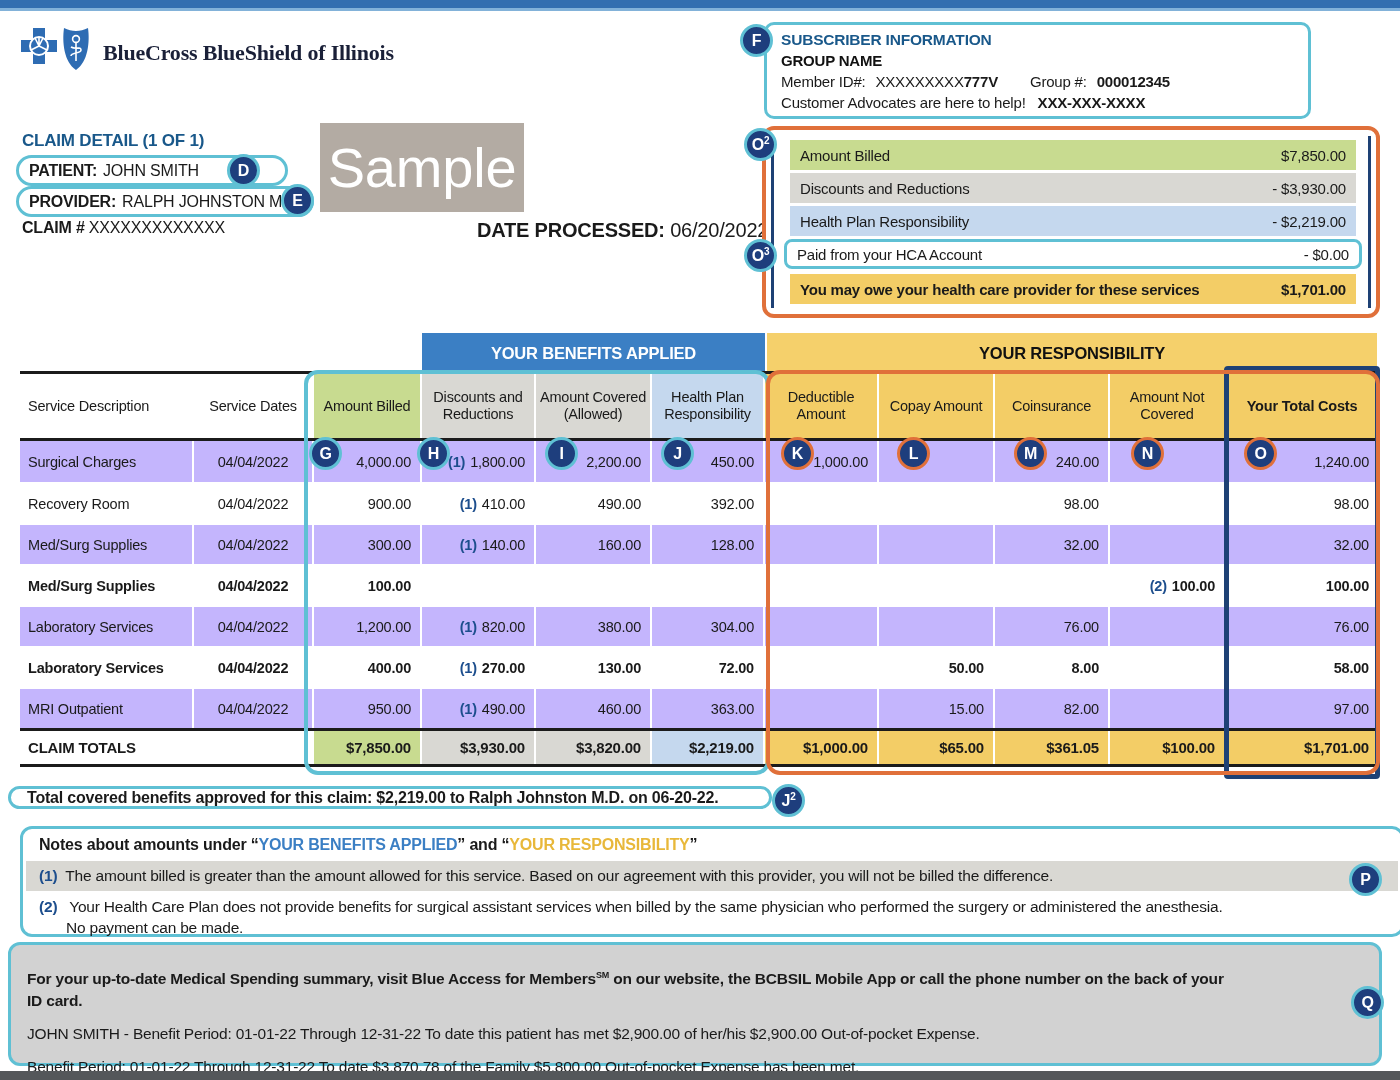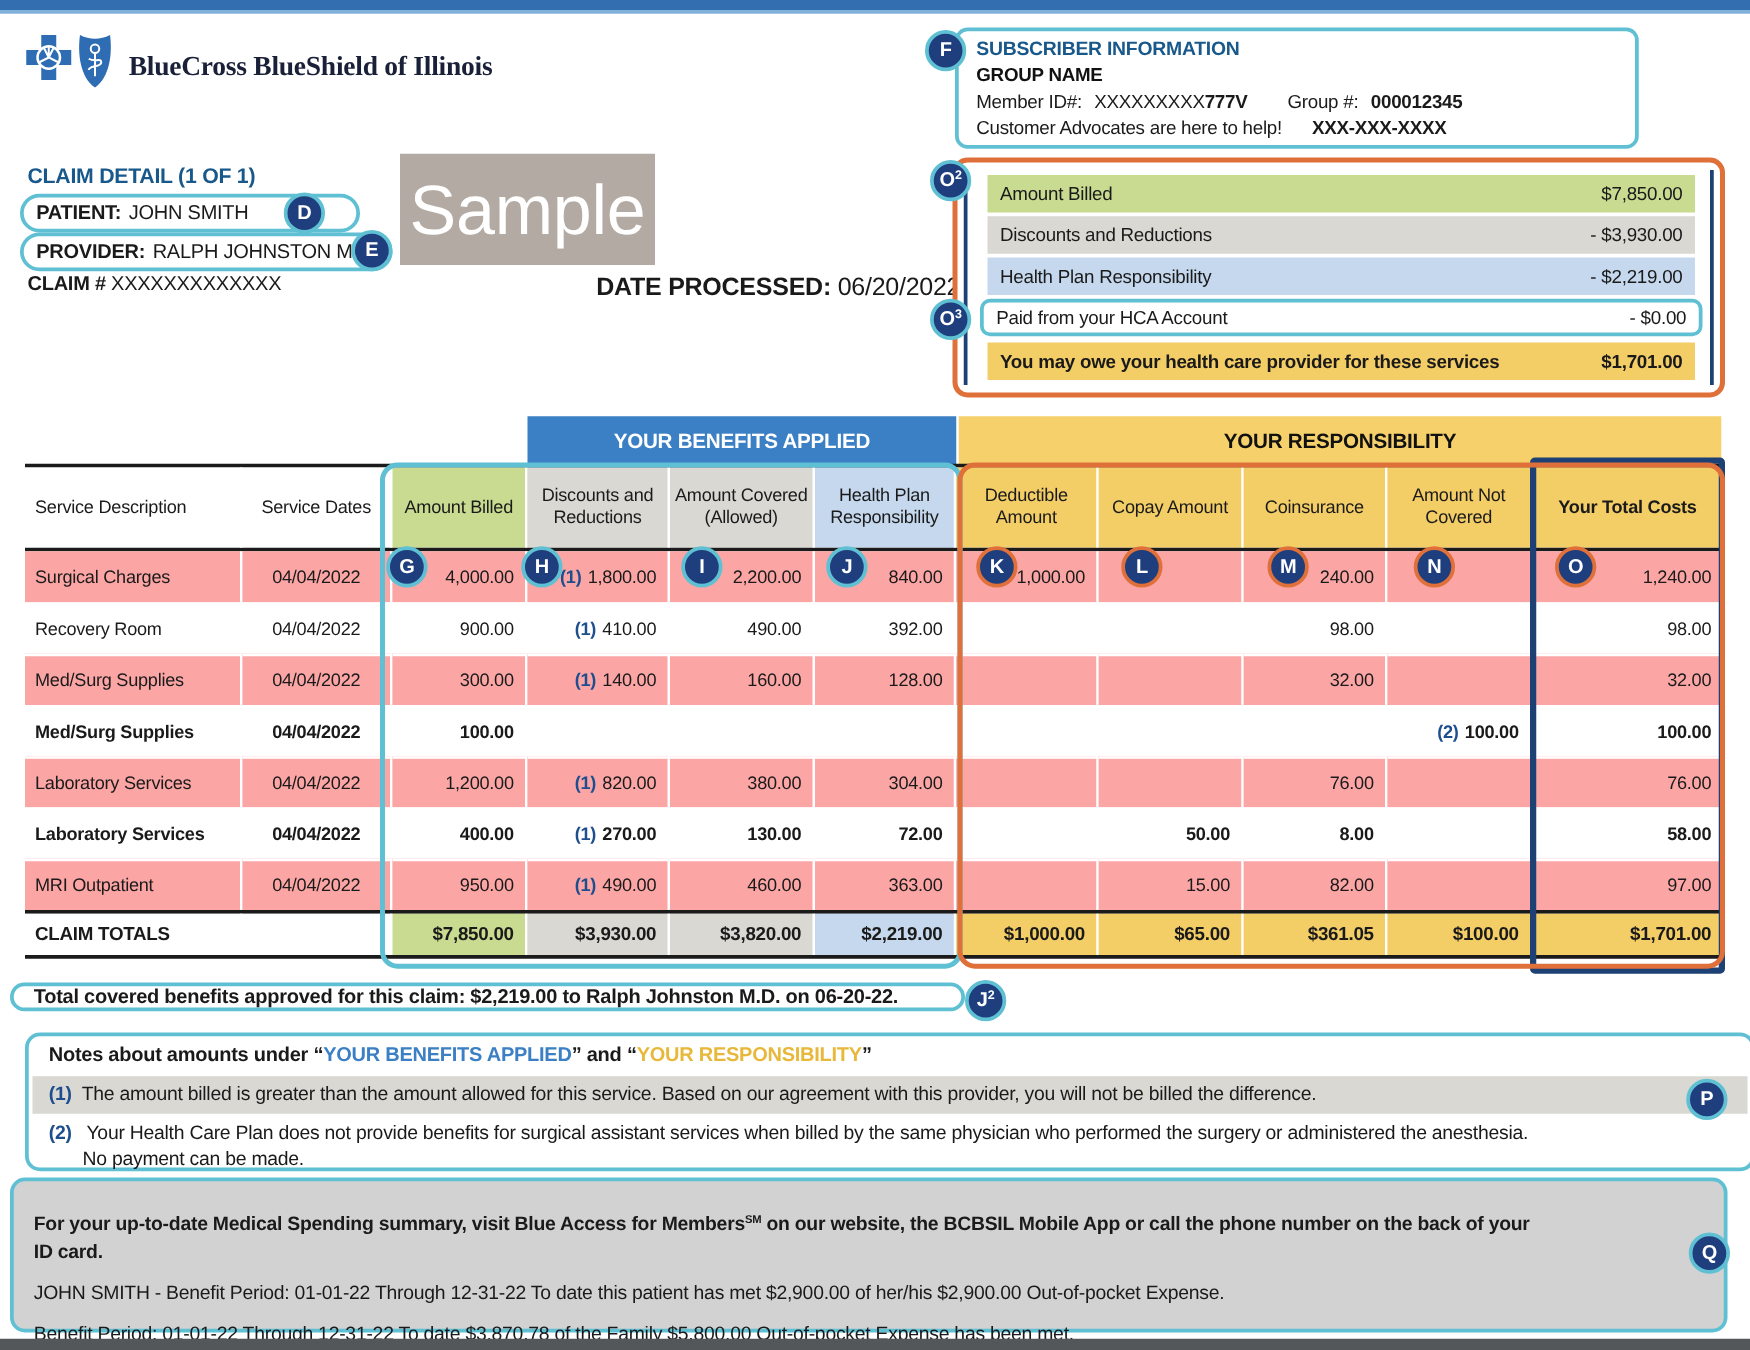--- a/index.html
+++ b/index.html
@@ -52,21 +52,21 @@
   .cell{box-sizing:border-box;border-right:2px solid #fff;display:flex;align-items:center;overflow:hidden;}
   .cell:last-child{border-right:none;text-align:center;}
   .c-left{justify-content:flex-start;padding-left:8px;}
   .c-center{justify-content:center;text-align:center;}
   .c-right{justify-content:flex-end;padding-right:9px;}
   .hdr .cell{height:64px;line-height:17px;}
   .drow .cell{height:41px;}
   .drow.sep .cell{border-top:2px solid #fff;height:41px;}
   .totrow .cell{height:33px;font-weight:bold;font-size:15px;}
   .bg-white{background:#fff;} .bg-green{background:#c8db90;} .bg-gray{background:#d9d8d3;}
-  .bg-blue{background:#c5d8ee;} .bg-yellow{background:#f3cd66;} .bg-rowgray{background:#fca5a5;}
+  .bg-blue{background:#c5d8ee;} .bg-yellow{background:#f3cd66;} .bg-rowgray{background:#c4b5fd;}
   .ref{color:#1d4e8d;font-weight:bold;margin-right:5px;}
   
   .overlay{pointer-events:none;box-sizing:border-box;}
   #ov-navy{left:1224px;top:366px;width:156px;height:413px;border:5px solid #1e4175;border-radius:4px;}
   #ov-teal{left:304px;top:370px;width:466px;height:405px;border:4px solid #5fc0d4;border-radius:14px;}
   #ov-orange{left:766px;top:370px;width:614px;height:405px;border:4px solid #e0703a;border-radius:14px;}
   
   .marker{position:absolute;width:27px;height:27px;border-radius:50%;background:#1e3e7d;color:#fff;
           display:flex;align-items:center;justify-content:center;font-weight:bold;font-size:16px;z-index:30;}
   .marker sup{font-size:10px;margin-top:-8px;}
@@ -142,21 +142,21 @@
     <div class="t1">SUBSCRIBER INFORMATION</div>
     <div class="t2">GROUP NAME</div>
     <div>
       <span>Member ID#:</span>
       <span style="margin-left:6px;">XXXXXXXXX</span><span class="bold">777V</span>
       <span style="margin-left:28px;">Group #:</span>
       <span class="bold" style="margin-left:6px;">000012345</span>
     </div>
     <div>
       <span>Customer Advocates are here to help!</span>
-      <span class="bold" style="margin-left:20px;">XXX-XXX-XXXX</span>
+      <span class="bold" style="margin-left:8px;">XXX-XXX-XXXX</span>
     </div>
   </div>
 
   <div class="abs" id="summary-box">
     <div class="navline" style="left:5px;"></div>
     <div class="navline" style="right:5px;"></div>
     <div class="sumrow sum-green" style="top:10px;">
       <span>Amount Billed</span>
       <span>$7,850.00</span>
     </div>
@@ -199,21 +199,21 @@
       <div class="hline"></div>
       <div class="trow drow">
         <div class="cell bg-rowgray c-left">Surgical Charges</div>
         <div class="cell bg-rowgray c-center">04/04/2022</div>
         <div class="cell bg-rowgray c-right">4,000.00</div>
         <div class="cell bg-rowgray c-right">
           <span class="ref">(1)</span>
           <span>1,800.00</span>
         </div>
         <div class="cell bg-rowgray c-right">2,200.00</div>
-        <div class="cell bg-rowgray c-right">840.00</div>
+        <div class="cell bg-rowgray c-right">450.00</div>
         <div class="cell bg-rowgray c-right">1,000.00</div>
         <div class="cell bg-rowgray c-right"></div>
         <div class="cell bg-rowgray c-right">240.00</div>
         <div class="cell bg-rowgray c-right"></div>
         <div class="cell bg-rowgray c-right">1,240.00</div>
       </div>
       <div class="trow drow sep">
         <div class="cell bg-white c-left">Recovery Room</div>
         <div class="cell bg-white c-center">04/04/2022</div>
         <div class="cell bg-white c-right">900.00</div>

